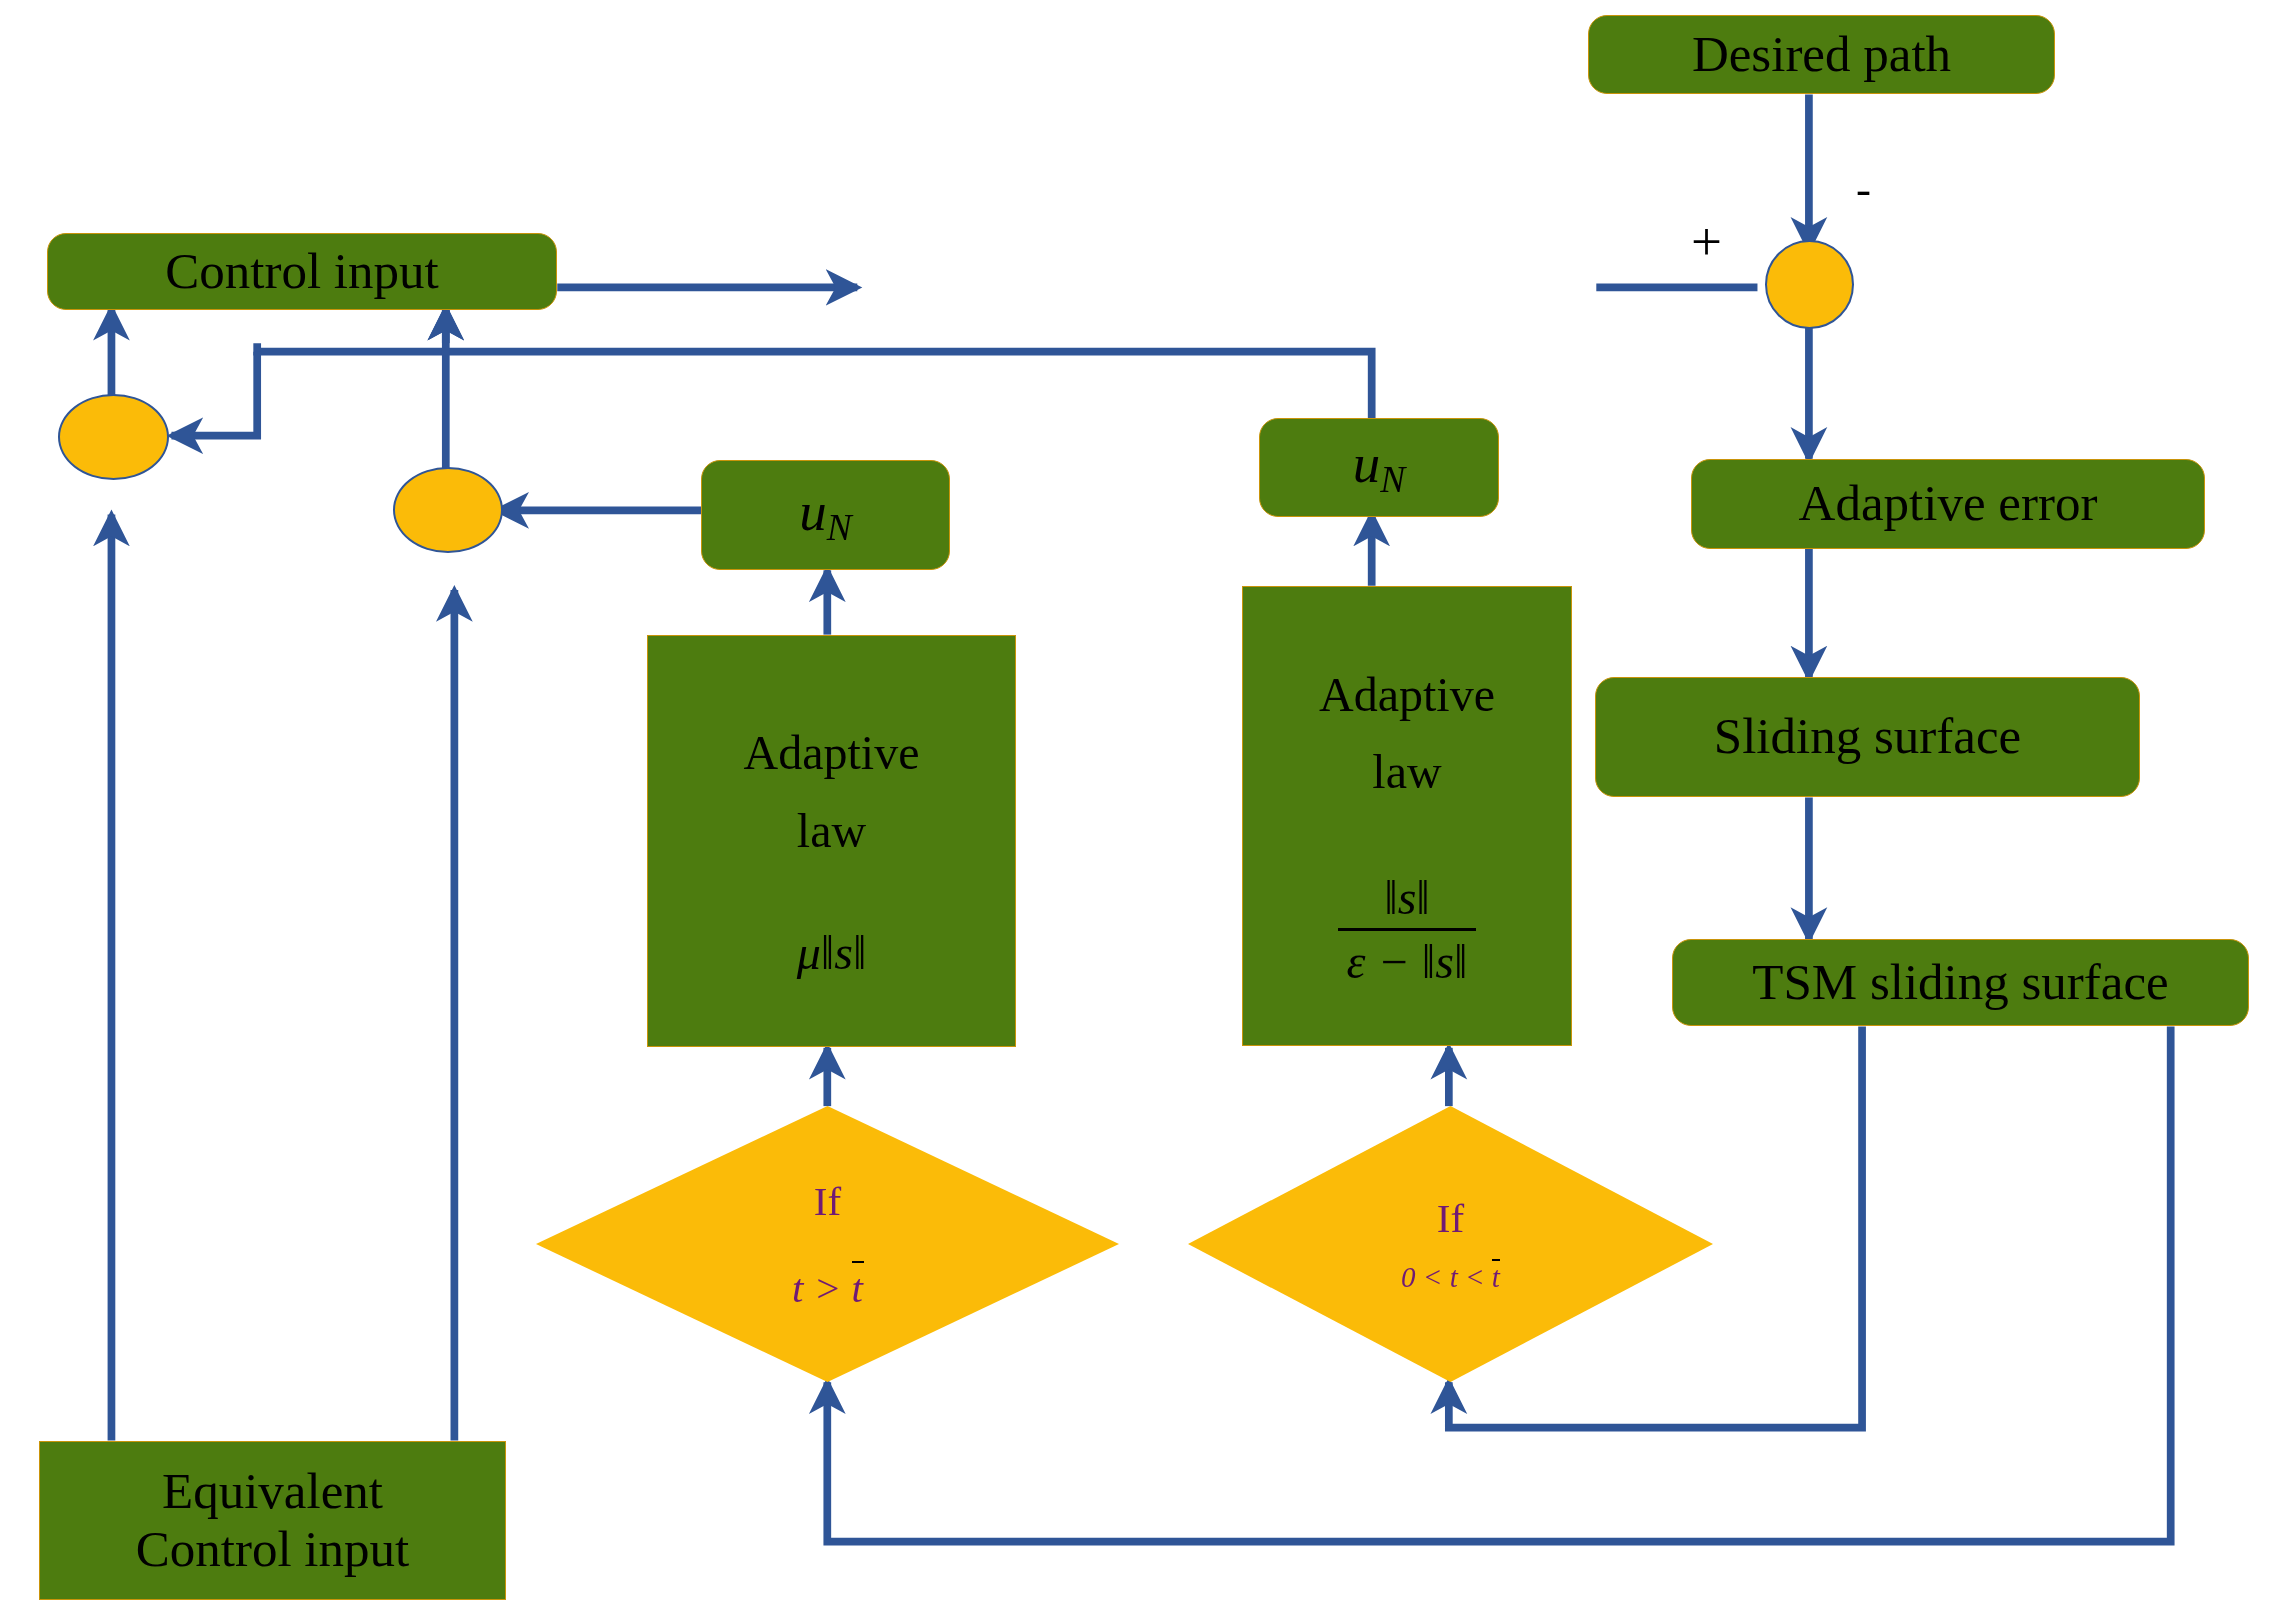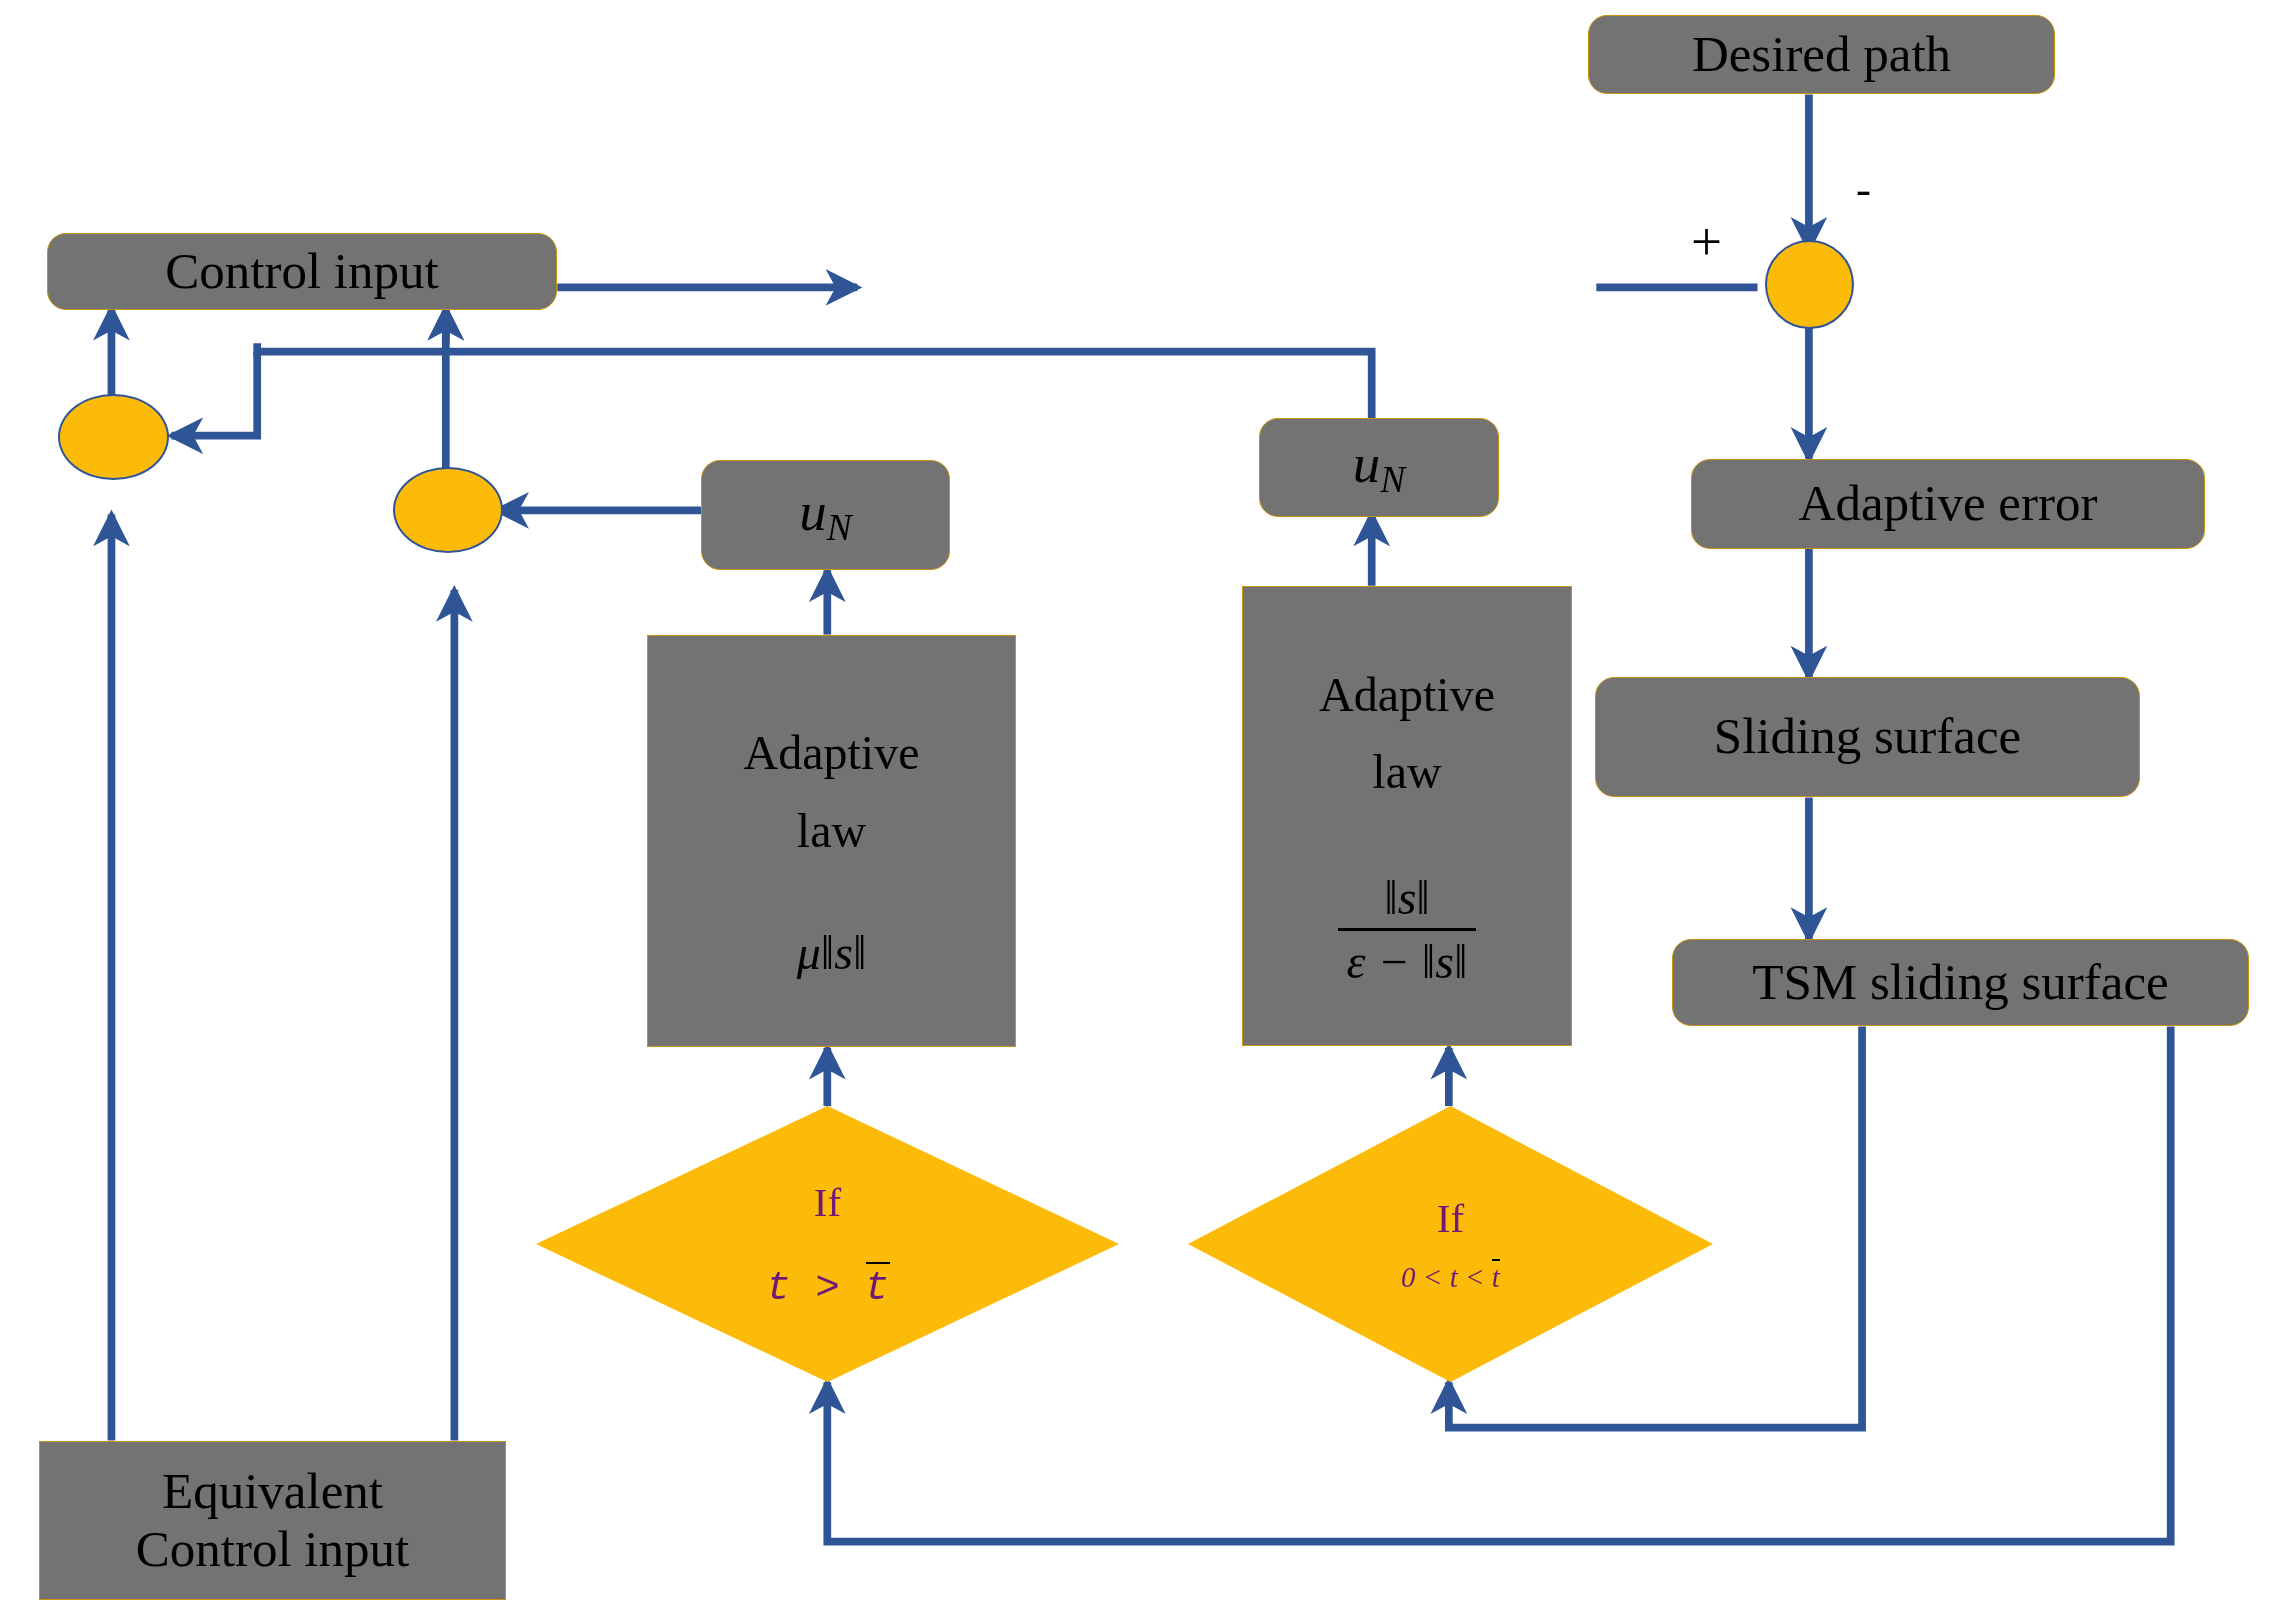--- a/index.html
+++ b/index.html
@@ -22,21 +22,21 @@
     position: absolute;
     left: 0;
     top: 0;
     width: 2295px;
     height: 1613px;
     pointer-events: none;
   }
   .node {
     position: absolute;
     box-sizing: border-box;
-    background: #737373;
+    background: #4d7c0f;
     border: 1.7px solid #C9940A;
     display: flex;
     flex-direction: column;
     align-items: center;
     justify-content: center;
     text-align: left;
     color: #000000;
     line-height: 1.12;
   }
   .rounded   { border-radius: 19px; }
@@ -68,21 +68,21 @@
     left: 0; top: 0;
     width: 100%;
     height: 100%;
     display: flex;
     flex-direction: column;
     align-items: center;
     justify-content: center;
     color: #701a75;
   }
   .dm-if { font-size: 41px; margin-bottom: 39px; }
-  .dm-cond { font-size: 41px; font-style: italic; font-family: Liberation Mono, monospace; }
+  .dm-cond { font-size: 41px; font-style: italic; }
   .dm-cond-sm { font-size: 29px; font-style: italic; }
 
   .sign {
     position: absolute;
     color: #000;
     font-size: 55px;
     line-height: 1;
     font-family: "Liberation Serif", serif;
   }
   .sign-minus { font-size: 45px; }

